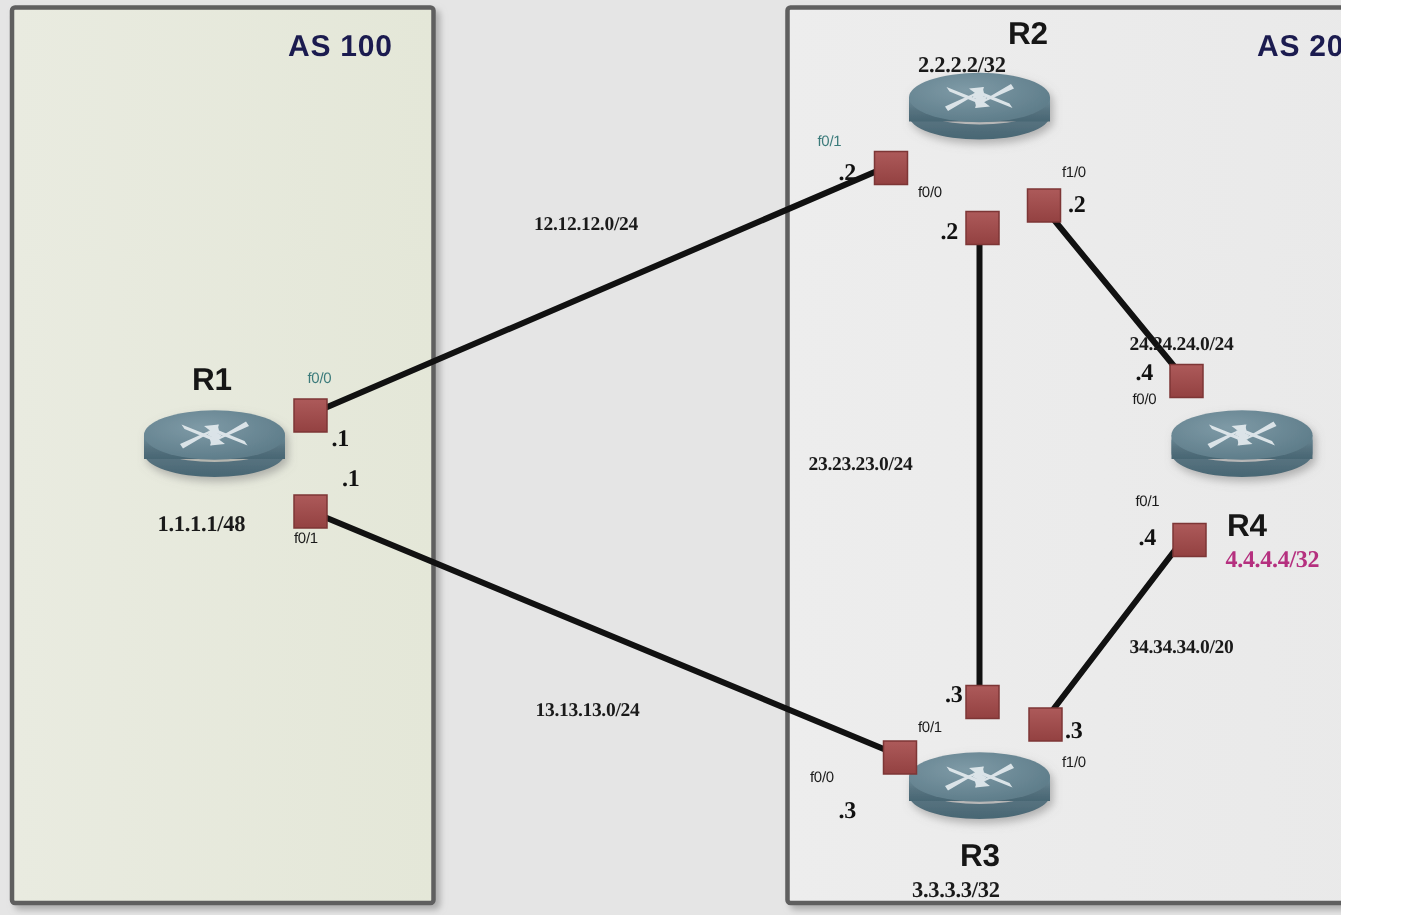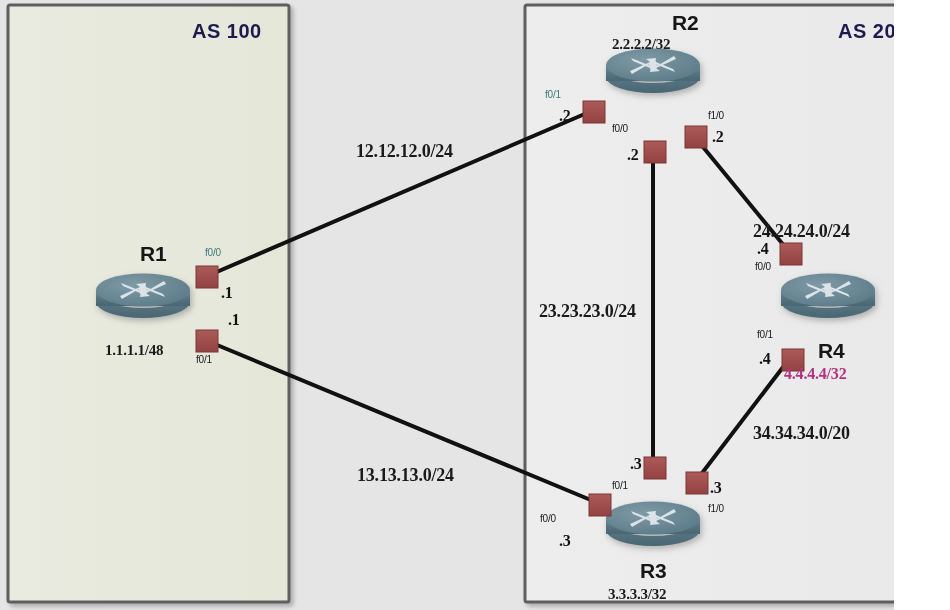--- a/index.html
+++ b/index.html
@@ -41,21 +41,21 @@
   .loopback{
     font-family:"Liberation Serif", serif;
     font-weight:700;
     font-size:15px;
     color:#1a1a1a;
   }
   .loopback.accent{ color:#b5307f; font-size:16px; }
   .net{
     font-family:"Liberation Serif", serif;
     font-weight:700;
-    font-size:18px;
+    font-size:13px;
     color:#1a1a1a;
   }
   .iface{
     font-family:"Liberation Sans", sans-serif;
     font-weight:400;
     font-size:10px;
     color:#1a1a1a;
   }
   .iface.teal{ color:#3c7b7b; }
   .octet{
@@ -176,31 +176,31 @@
       <rect x="782" y="349" width="22" height="22" fill="url(#sqGrad)"></rect>
       <rect x="644" y="457" width="22" height="22" fill="url(#sqGrad)"></rect>
       <rect x="686" y="472" width="22" height="22" fill="url(#sqGrad)"></rect>
       <rect x="589" y="494" width="22" height="22" fill="url(#sqGrad)"></rect>
     </g>
   </svg>
 
   <div class="lbl as-title" style="left:192px; top:21px;">AS 100</div>
   <div class="lbl as-title" style="left:838px; top:21px;">AS 200</div>
 
-  <div class="lbl router-name" style="left:140px; top:243px;">R1</div>
+  <div class="lbl router-name" style="left:128px; top:243px;">R1</div>
   <div class="lbl loopback" style="left:105px; top:343px;">1.1.1.1/48</div>
 
   <div class="lbl router-name" style="left:672px; top:12px;">R2</div>
   <div class="lbl loopback" style="left:612px; top:37px;">2.2.2.2/32</div>
 
   <div class="lbl router-name" style="left:640px; top:560px;">R3</div>
   <div class="lbl loopback" style="left:608px; top:587px;">3.3.3.3/32</div>
 
   <div class="lbl router-name" style="left:818px; top:340px;text-align:center;">R4</div>
-  <div class="lbl loopback accent" style="left:784px; top:366px;">4.4.4.4/32</div>
+  <div class="lbl loopback accent" style="left:817px; top:366px;">4.4.4.4/32</div>
 
   <div class="lbl net" style="left:356px; top:142px;">12.12.12.0/24</div>
   <div class="lbl net" style="left:357px; top:466px;">13.13.13.0/24</div>
   <div class="lbl net" style="left:539px; top:302px;">23.23.23.0/24</div>
   <div class="lbl net" style="left:753px; top:182px;margin-top:40px;">24.24.24.0/24</div>
   <div class="lbl net" style="left:753px; top:424px;">34.34.34.0/20</div>
 
   <div class="lbl iface teal" style="left:205px; top:248px;">f0/0</div>
   <div class="lbl iface" style="left:196px; top:355px;">f0/1</div>
   <div class="lbl iface teal" style="left:545px; top:90px;">f0/1</div>

